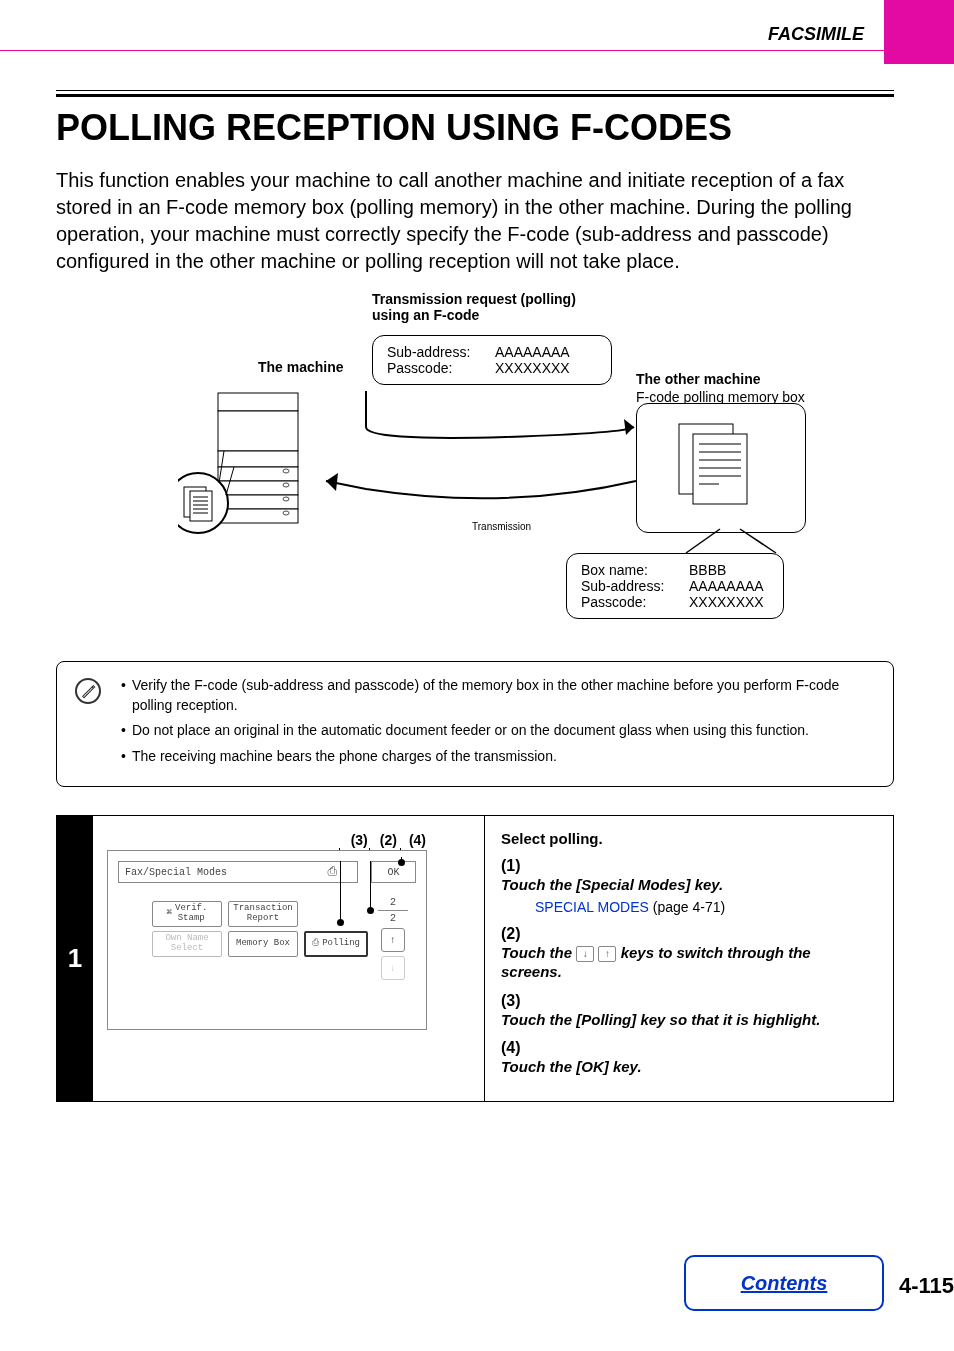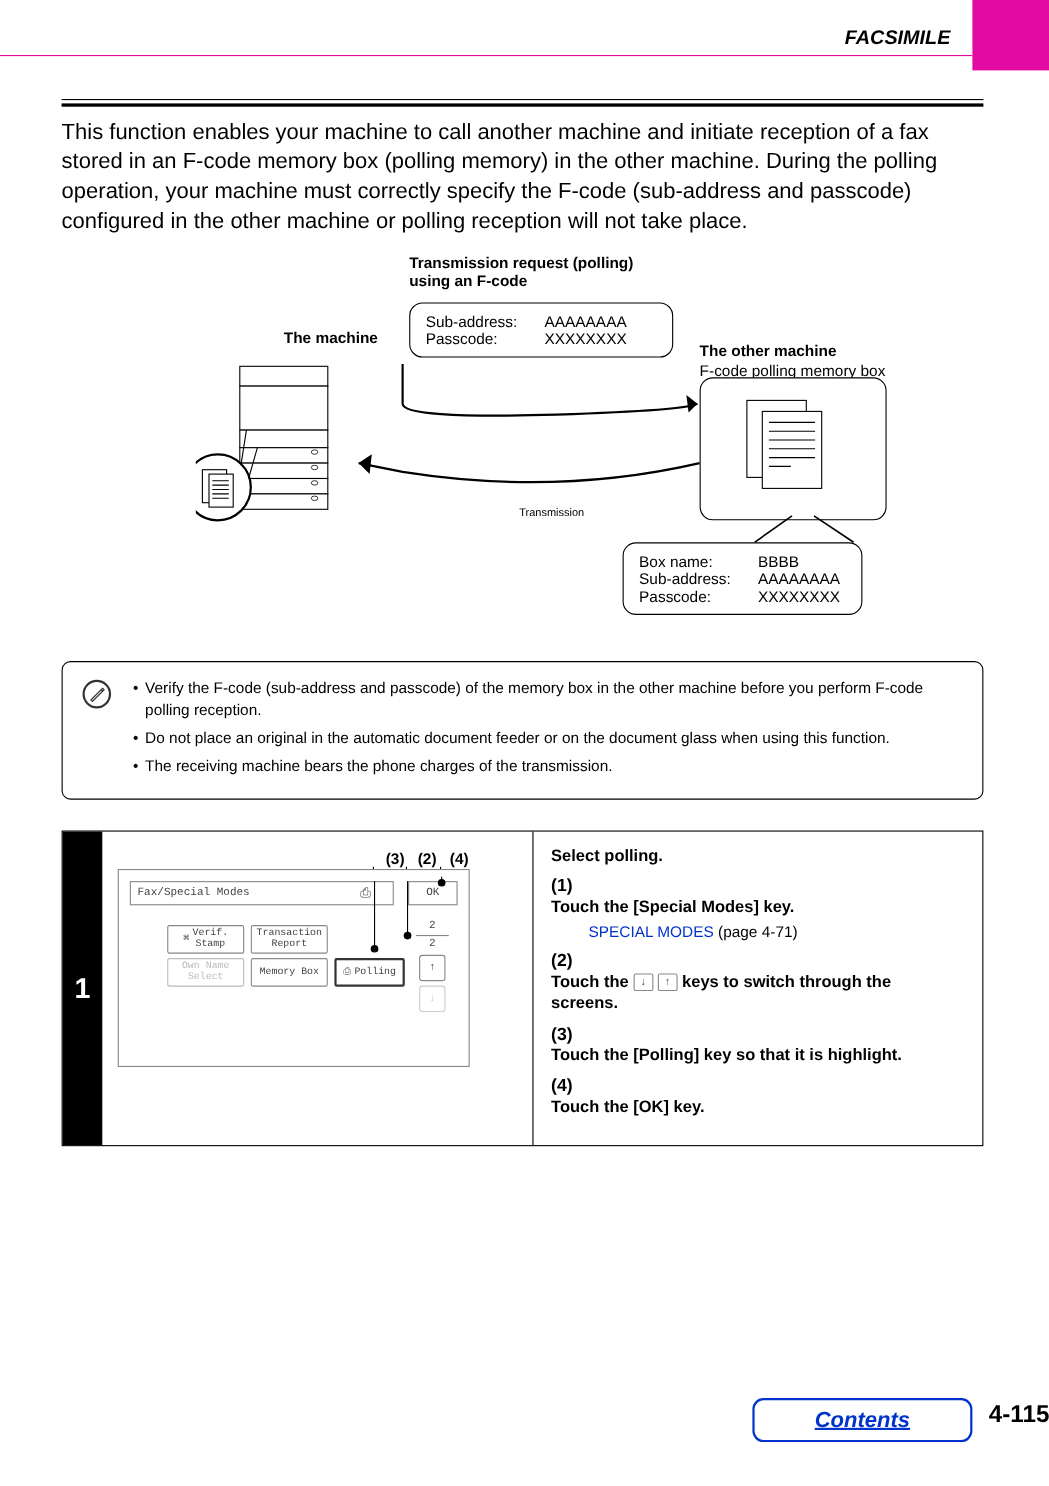--- a/index.html
+++ b/index.html
@@ -41,38 +41,39 @@
   .soft-btn.dimmed { color:#bbb; border-color:#bbb;}
   .soft-btn.selected { border:2px solid #333; }
   .soft-row { position:absolute; display:flex; gap:6px; }
   .pager { position:absolute; right:18px; top:46px; width:30px; text-align:center;}
   .arrow-btn { width:24px; height:24px; border:1px solid #888; border-radius:3px; margin:4px auto; display:flex; align-items:center; justify-content:center;}
   .arrow-btn.dimmed { color:#ccc; border-color:#ccc;}
   .step-text { padding:14px 18px 14px 16px; flex:1; }
   .step-heading { font-weight:bold; font-size:15px; margin-bottom:10px;}
   .step-item { margin-bottom:10px;}
   .step-item .num { font-weight:bold; display:inline-block; width:30px; vertical-align:top;}
-  .step-item .txt { display:inline-block; width:calc(100% - 34px); font-weight:bold; font-size:15px; vertical-align:top; line-height:1.3;}
+  .step-item .txt { display:inline-block; width:calc(100% - 34px); font-weight:bold; font-size:15px; vertical-align:top; line-height:1.3;font-style:italic;}
   .step-item .sub { margin-left:34px; font-weight:normal; font-size:14px; margin-top:4px;}
   .step-item .sub a { color:#0033cc; text-decoration:none;}
   .icon-key { display:inline-block; width:18px; height:16px; border:1px solid #888; border-radius:2px; vertical-align:middle; font-size:10px; text-align:center; line-height:14px; color:#555;}
   .page-num { position:absolute; bottom:52px; left:0; width:100%; text-align:right; font-size:22px; font-weight:bold;}
-  .contents-btn { position:absolute; bottom:40px; right:70px; width:200px; height:40px; border:2px solid #0033cc; border-radius:10px; display:flex; align-items:center; justify-content:center; color:#0033cc; font-weight:bold; font-style:italic; font-size:20px;}
+  .contents-btn { position:absolute; bottom:40px; right:70px; width:200px; height:56px; border:2px solid #0033cc; border-radius:10px; display:flex; align-items:center; justify-content:center; color:#0033cc; font-weight:bold; font-style:italic; font-size:20px;}
   .callout-line { position:absolute; background:#000; }
 </style>
 </head>
 <body>
 
 <div class="right-tab"></div>
 <div class="top-border-line"></div>
 <div class="header-category">FACSIMILE</div>
 
 <div class="content">
   <div class="h-rule-outer-thin"></div>
   <div class="h-rule-outer-thick"></div>
+  <h1 class="title">POLLING RECEPTION USING F-CODES</h1>
   <p class="intro">This function enables your machine to call another machine and initiate reception of a fax stored in an F-code memory box (polling memory) in the other machine. During the polling operation, your machine must correctly specify the F-code (sub-address and passcode) configured in the other machine or polling reception will not take place.</p>
 
   <div class="diagram-area">
     <div style="position:absolute; left:276px; top:0;">
       <div class="diagram-caption">Transmission request (polling)</div>
       <div class="diagram-caption">using an F-code</div>
     </div>
 
     <div class="roundbox" style="left:276px; top:44px; width:240px;">
       <div class="mono-row">

